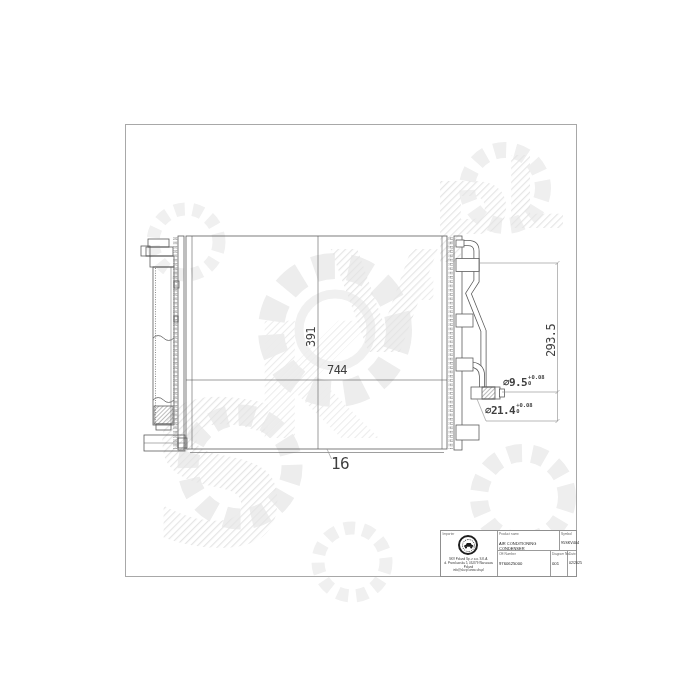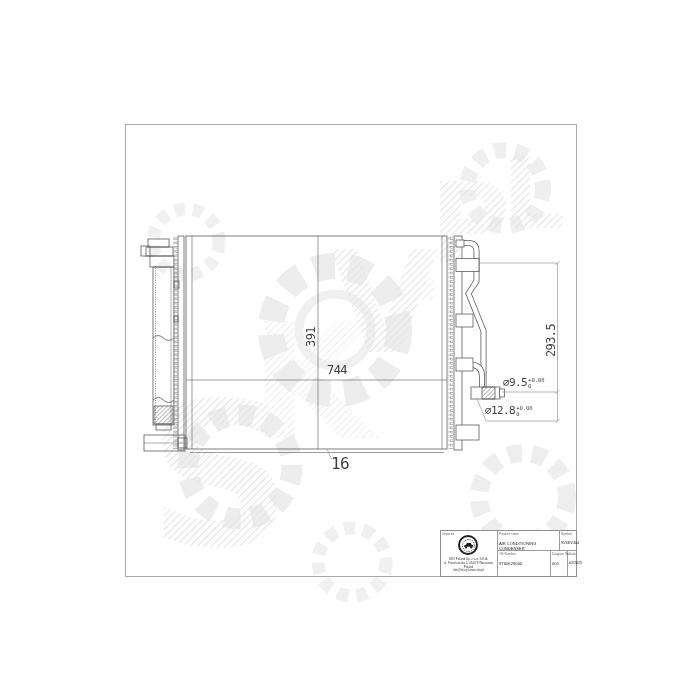--- a/index.html
+++ b/index.html
@@ -6,23 +6,23 @@
   .canvas { position:relative; width:700px; height:700px; background:#ffffff; overflow:hidden;
             font-family:"Liberation Sans", sans-serif; }
   .layer { position:absolute; left:0; top:0; }
   .frame { position:absolute; left:125px; top:124px; width:452px; height:453px;
            border:1px solid #a8a8a8; box-sizing:border-box; }
 
   
   .dim { position:absolute; font-family:"DejaVu Sans Mono", monospace; color:#3f3f3f;
          font-size:12px; letter-spacing:-0.6px; text-align:center; white-space:nowrap; }
   .rot90 { transform:rotate(-90deg); }
-  .dia  { position:absolute; display:flex; align-items:flex-end; gap:1px;
+  .dia  { position:absolute; display:flex; align-items:flex-start; gap:1px;
           font-family:"DejaVu Sans Mono", monospace; color:#3f3f3f; font-size:11px;
-          letter-spacing:-0.6px; white-space:nowrap; }
+          letter-spacing:-0.6px; white-space:nowrap;font-weight:bold; }
   .tol  { display:flex; flex-direction:column; font-size:5.5px; line-height:5.5px;
           letter-spacing:0; margin-top:-1px; }
 
   
   .tb { position:absolute; left:440px; top:530px; width:137px; height:47px;
         border:1px solid #8f8f8f; box-sizing:border-box; background:#ffffff; }
   .tb .vline, .tb .hline { position:absolute; background:#9b9b9b; }
   .tb .lbl { position:absolute; font-size:3.2px; color:#666; line-height:4px; }
   .tb .val { position:absolute; font-size:4.2px; color:#1f1f1f; line-height:5px; }
   .tb .val.small { font-size:3.6px; }
@@ -148,21 +148,21 @@
   <div class="dim rot90" style="left:530px; top:334px; width:40px; height:13px;">293.5</div>
 
   <div class="dia" style="left:503px; top:376px;">
     <span>⌀9.5</span>
     <span class="tol">
       <span>+0.08</span>
       <span>0</span>
     </span>
   </div>
   <div class="dia" style="left:485px; top:404px;">
-    <span>⌀12.8</span>
+    <span>⌀21.4</span>
     <span class="tol">
       <span>+0.08</span>
       <span>0</span>
     </span>
   </div>
 
   <div class="tb">
     <div class="vline" style="left:56px; top:0; width:1px; height:45px;"></div>
     <div class="hline" style="left:56px; top:19px; width:79px; height:1px;"></div>
     <div class="vline" style="left:118px; top:0; width:1px; height:19px;"></div>

